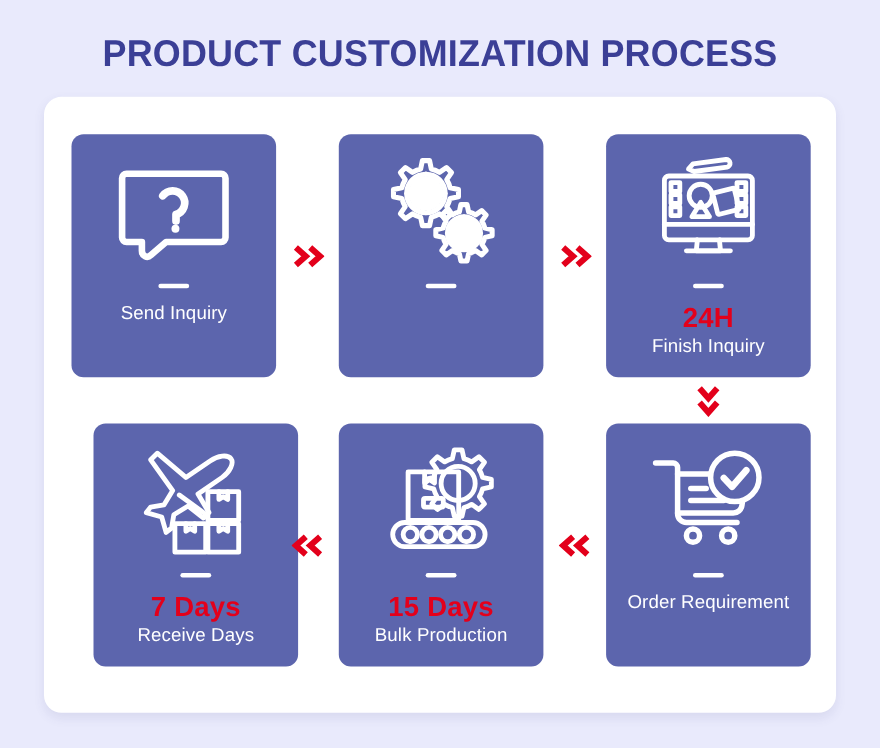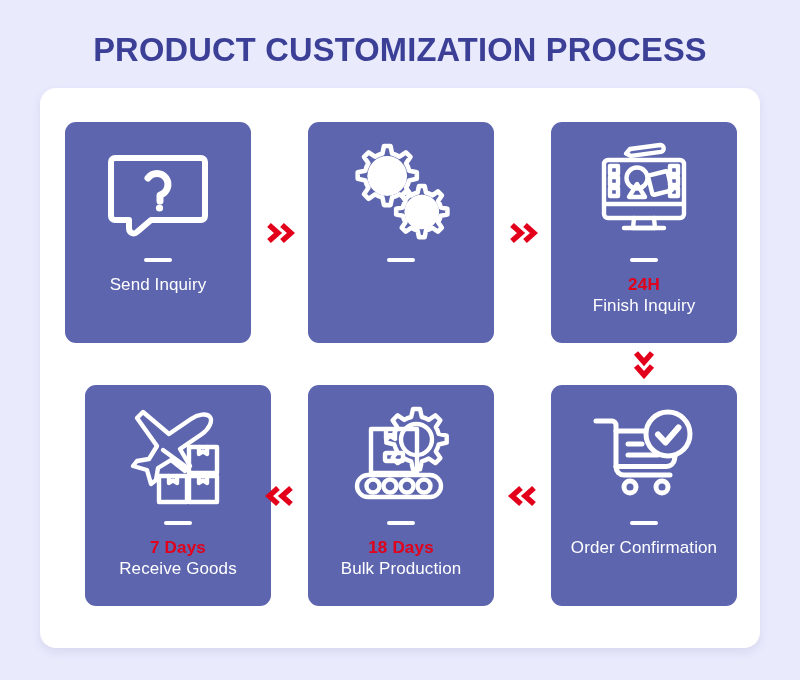--- a/index.html
+++ b/index.html
@@ -101,21 +101,21 @@
     width: 100%;
     text-align: center;
     line-height: 1.16;
     padding: 0 15px;
   }
 
   .lead {
     display: block;
     color: #e3001b;
     font-weight: bold;
-    font-size: 17px;
+    font-size: 25px;
     letter-spacing: 0.2px;
     margin-bottom: 1px;
   }
 
   .label {
     display: block;
     font-size: 17px;
     color: #ffffff;
     letter-spacing: 0.1px;
   }
@@ -225,21 +225,21 @@
           <rect x="36" y="72" width="28" height="26"></rect>
           <path d="M46 72 v7 l4-2.5 4 2.5 v-7"></path>
           <rect x="66" y="72" width="28" height="26"></rect>
           <path d="M76 72 v7 l4-2.5 4 2.5 v-7"></path>
         </svg>
       </div>
       <div class="divider"></div>
       <div class="labels">
         <span class="lead">7 Days</span>
         <span class="label">
-          <span class="line">Receive Goods</span>
+          <span class="line">Receive Days</span>
         </span>
       </div>
     </div>
 
     <div class="card c4">
       <div class="icon-wrap">
         <svg width="112" height="100" viewBox="0 0 112 100" fill="none" stroke="#ffffff" stroke-width="4.4" stroke-linejoin="round" stroke-linecap="round">
           <path d="M68 4 l7 0 1.8 8 a25 25 0 0 1 6.9 2.9 l6.7-4.6 5 5 -4.6 6.7 a25 25 0 0 1 2.9 6.9 l8 1.8 0 7 -8 1.8 a25 25 0 0 1 -2.9 6.9 l4.6 6.7 -5 5 -6.7-4.6 a25 25 0 0 1 -6.9 2.9 l-1.8 8 -7 0 -1.8-8 a25 25 0 0 1 -6.9-2.9 l-6.7 4.6 -5-5 4.6-6.7 a25 25 0 0 1 -2.9-6.9 l-8-1.8 0-7 8-1.8 a25 25 0 0 1 2.9-6.9 l-4.6-6.7 5-5 6.7 4.6 a25 25 0 0 1 6.9-2.9 z"></path>
           <circle cx="71.5" cy="34.5" r="15.5"></circle>
           <rect x="26" y="24" width="46" height="44"></rect>
@@ -247,21 +247,21 @@
           <rect x="40" y="48" width="18" height="8" rx="1.5"></rect>
           <rect x="12" y="70" width="84" height="22" rx="11"></rect>
           <circle cx="28" cy="81" r="6.5"></circle>
           <circle cx="45" cy="81" r="6.5"></circle>
           <circle cx="62" cy="81" r="6.5"></circle>
           <circle cx="79" cy="81" r="6.5"></circle>
         </svg>
       </div>
       <div class="divider"></div>
       <div class="labels">
-        <span class="lead">18 Days</span>
+        <span class="lead">15 Days</span>
         <span class="label">
           <span class="line">Bulk Production</span>
         </span>
       </div>
     </div>
 
     <div class="card c5">
       <div class="icon-wrap">
         <svg width="112" height="96" viewBox="0 0 112 96" fill="none" stroke="#ffffff" stroke-width="5" stroke-linejoin="round" stroke-linecap="round">
           <path d="M8 14 h16 a4 4 0 0 1 4 4 v42 a8 8 0 0 0 8 8 h46"></path>
@@ -270,21 +270,21 @@
           <line x1="40" y1="48" x2="70" y2="48"></line>
           <circle cx="42" cy="80" r="6"></circle>
           <circle cx="74" cy="80" r="6"></circle>
           <circle cx="80" cy="27" r="22" fill="#5c65ad" stroke="#ffffff"></circle>
           <path d="M70 27.5 l7.5 8 13-15" stroke-width="6"></path>
         </svg>
       </div>
       <div class="divider"></div>
       <div class="labels">
         <span class="label">
-          <span class="line">Order Confirmation</span>
+          <span class="line">Order Requirement</span>
         </span>
       </div>
     </div>
 
     <div class="conn h1">
       <span>
         <svg width="30" height="22" viewBox="0 0 30 22" fill="none" stroke="#e3001b" stroke-width="5.5" stroke-linejoin="miter" stroke-linecap="butt">
           <polyline points="4,3 13,11 4,19"></polyline>
           <polyline points="17,3 26,11 17,19"></polyline>
         </svg>

